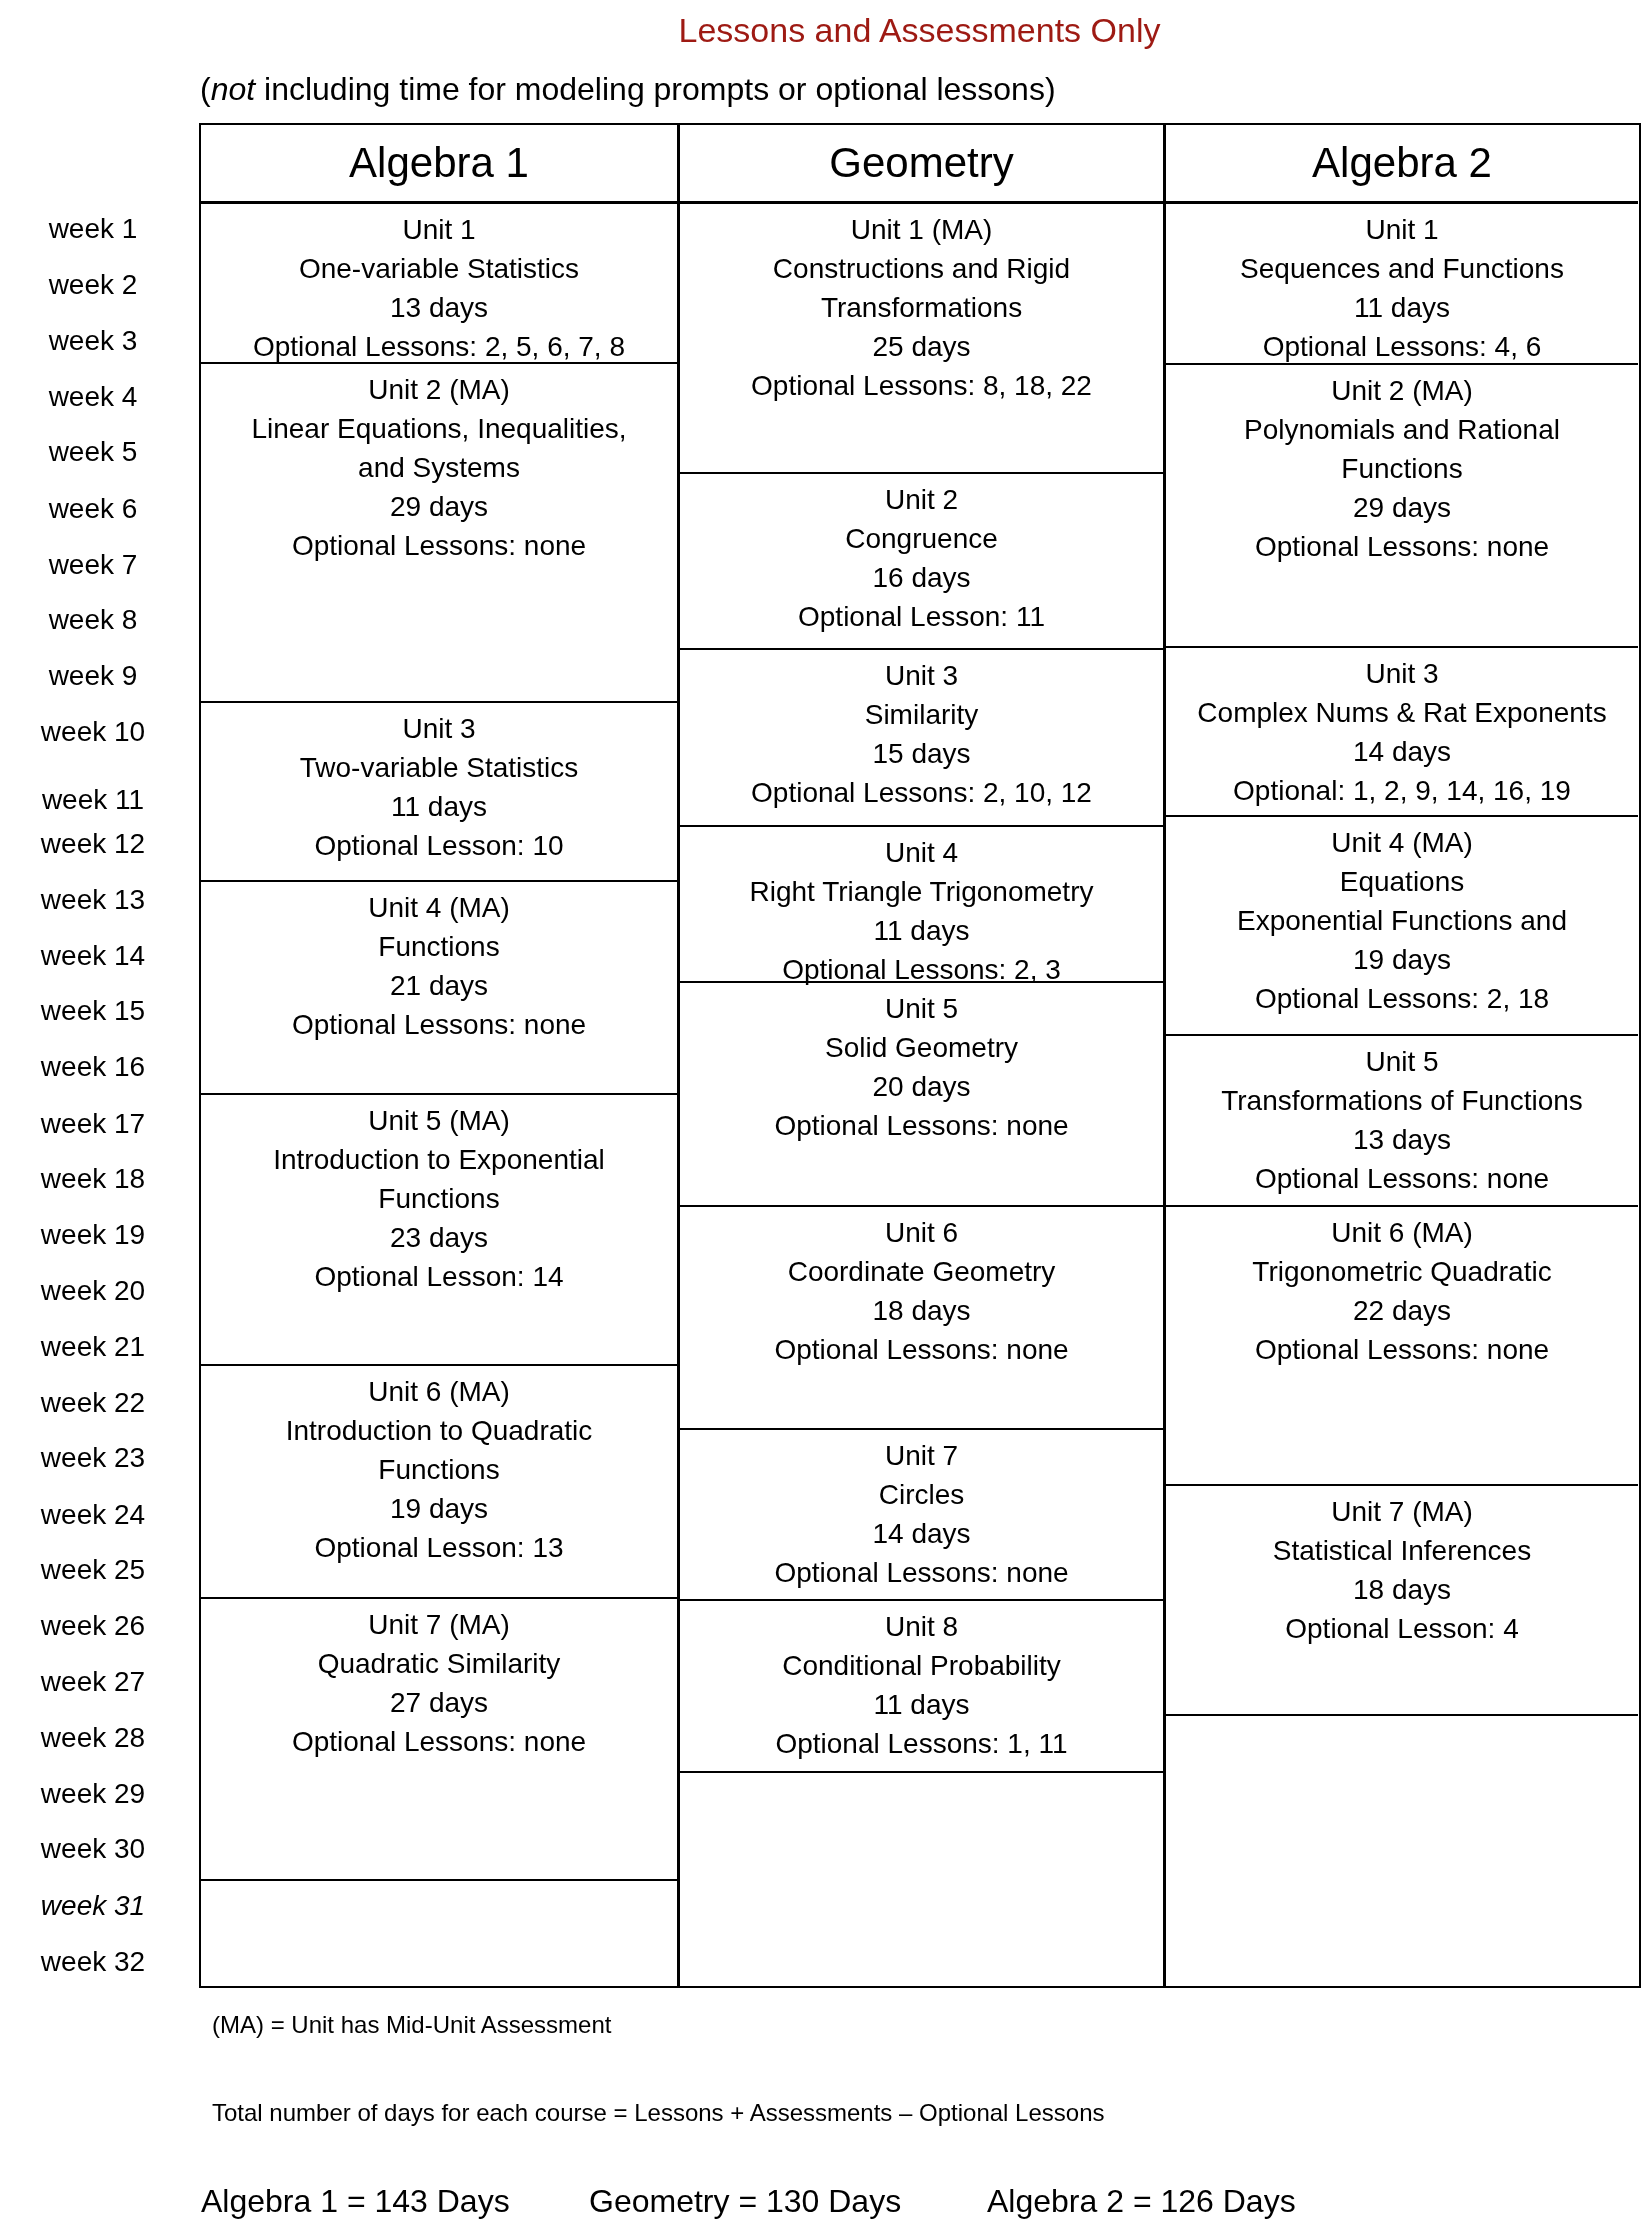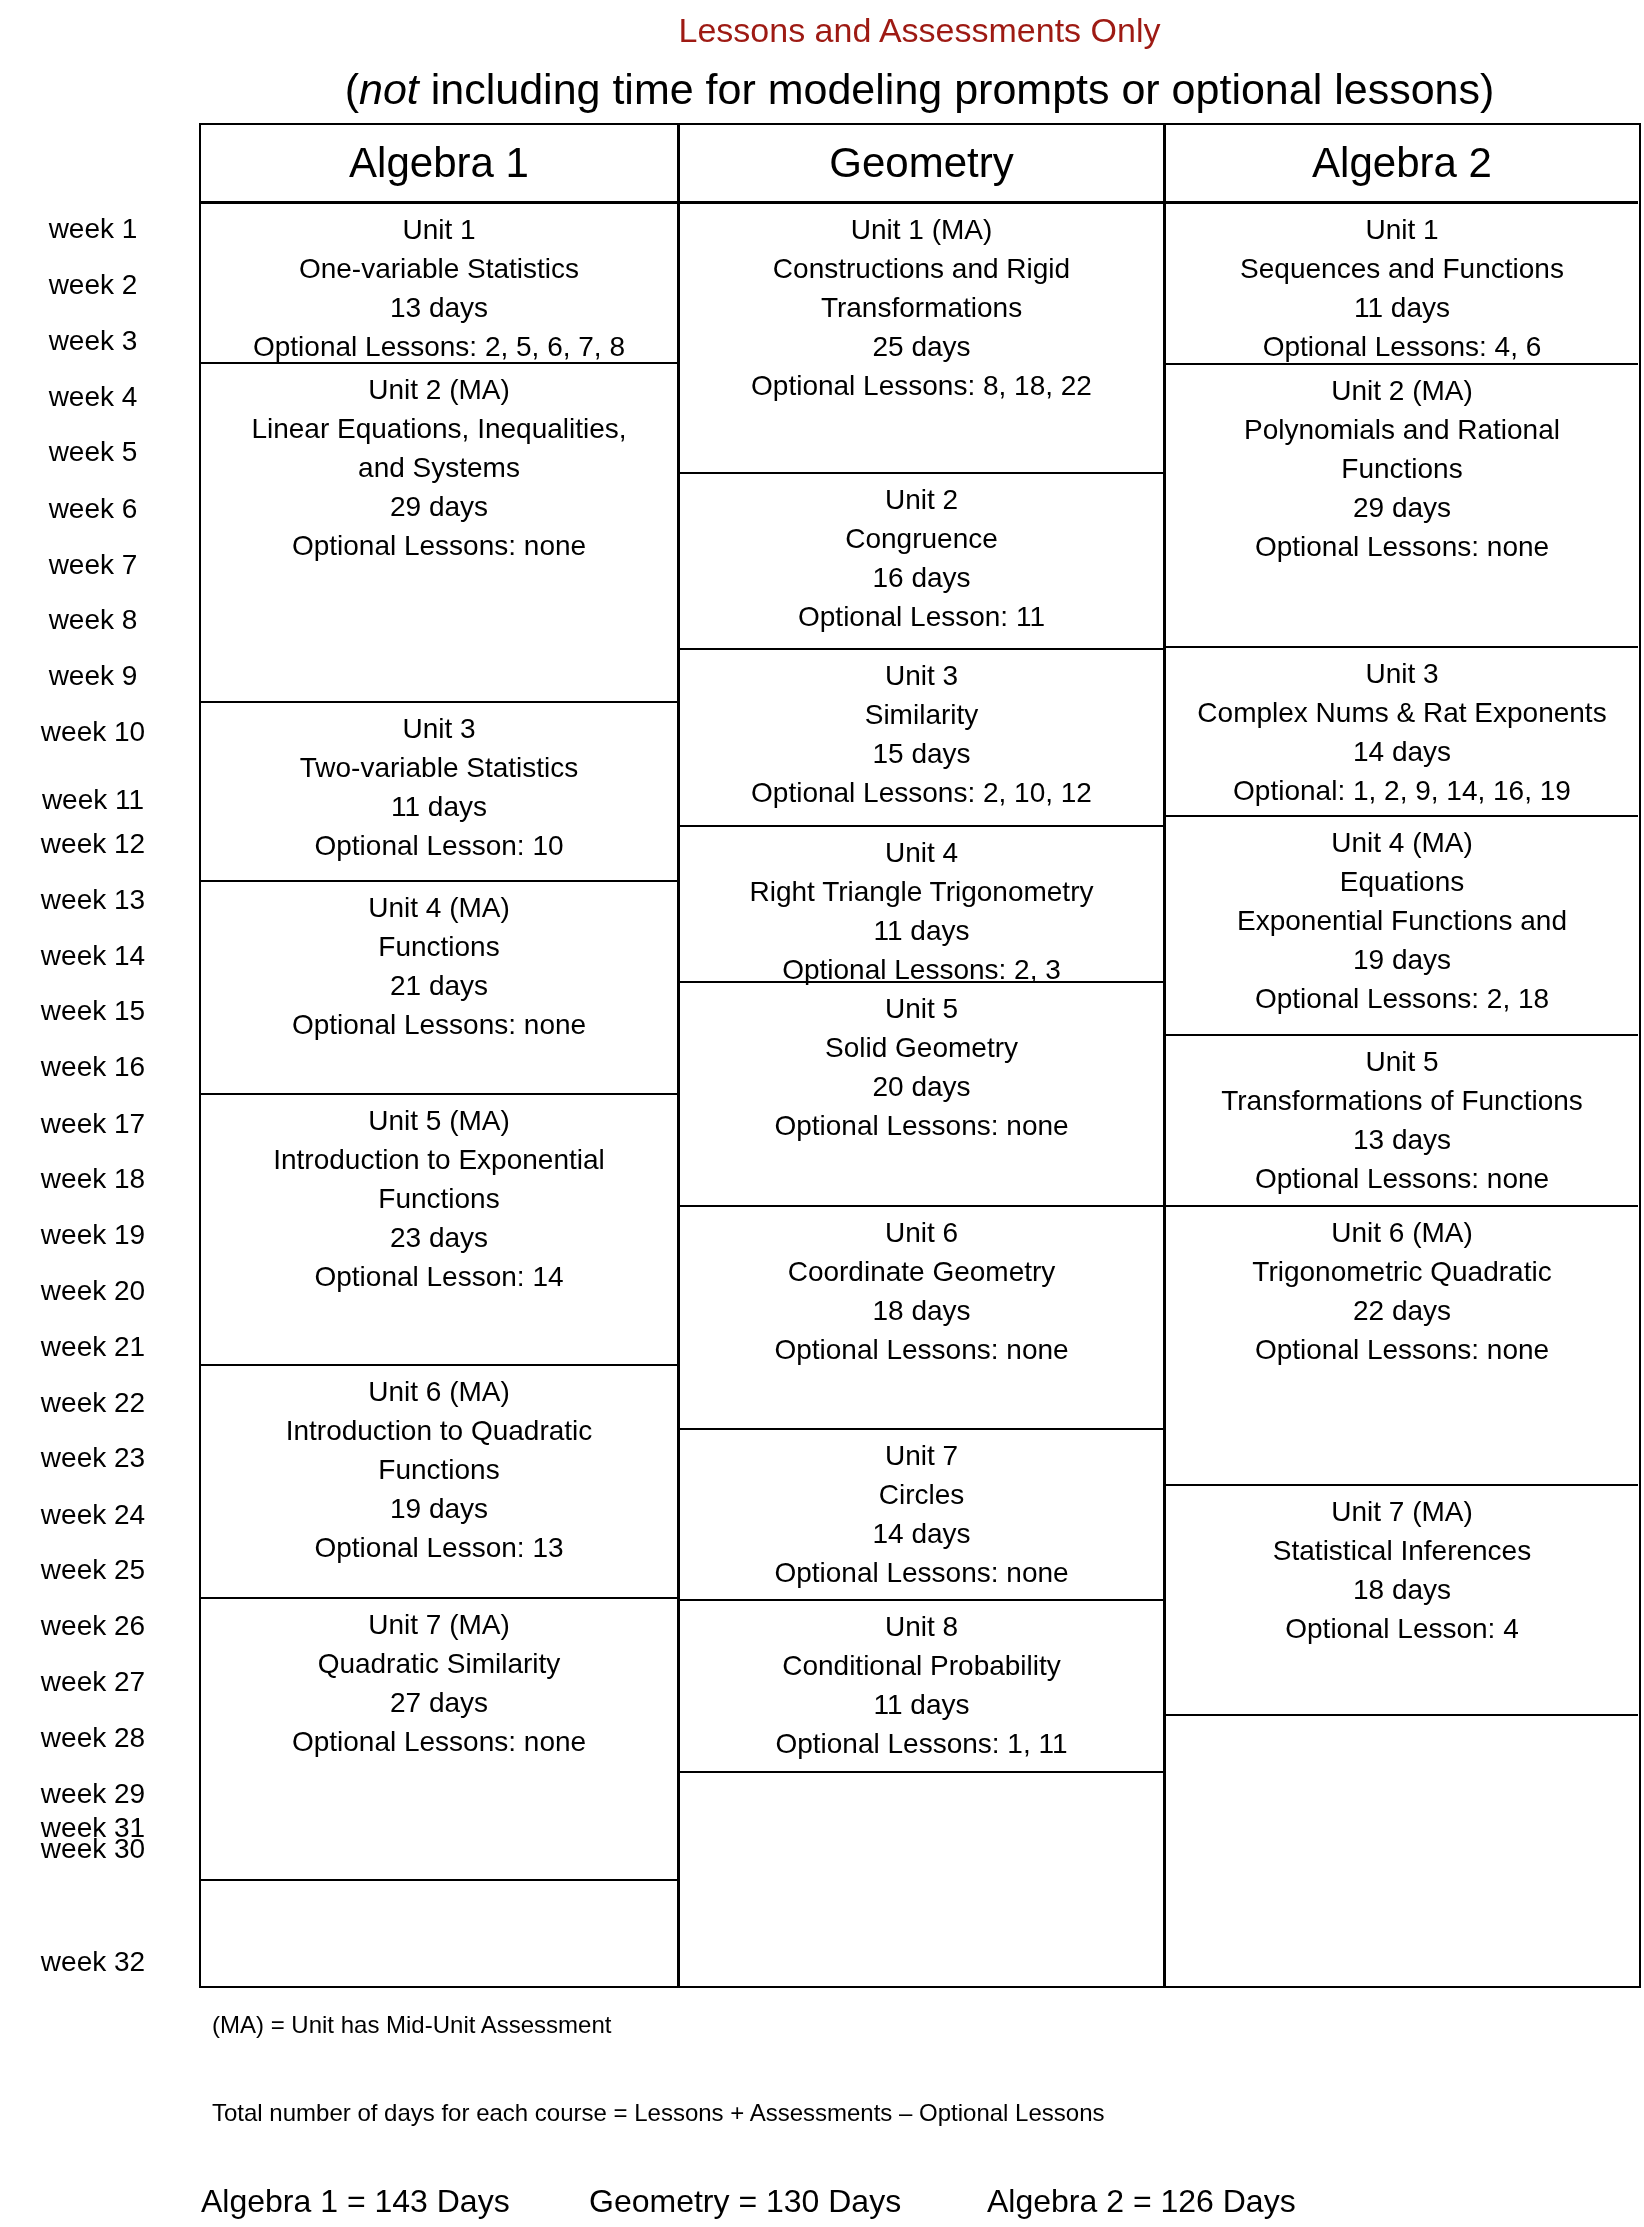--- a/index.html
+++ b/index.html
@@ -1,20 +1,20 @@
 <!DOCTYPE html>
 <html style="font-size:11.2px"><head>
 <meta charset="utf-8">
 <style>
   html,body{margin:0;padding:0;background:#fff}
   body{width:1644px;height:2227px;position:relative;font-family:"Liberation Sans",sans-serif;color:#000;}
   .title{position:absolute;top:8.4px;left:200px;width:1439px;text-align:center;
          font-size:34px;line-height:44px;}
-  .subtitle{position:absolute;top:67px;left:200px;width:1439px;text-align:center;
-         font-size:43px;line-height:44px;color:#000;}
+  .subtitle{position:absolute;top:67px;left:200px;width:1439px;
+         font-size:32px;line-height:44px;color:#000;}
   .subtitle i{font-style:italic}
   .table{position:absolute;left:199px;top:123px;width:1442px;height:1865px;
          border:2.8px solid #000;box-sizing:border-box;background:#fff;}
   .hcell{position:absolute;top:0;height:79px;line-height:75px;text-align:center;
          font-size:42px;border-bottom:3.5px solid #000;box-sizing:border-box;}
   .vdiv{position:absolute;top:0;bottom:0;width:2.8px;background:#000;}
   .col{position:absolute;top:0;bottom:0;}
   .unit{position:absolute;left:0;right:0;border-top:2.8px solid #000;box-sizing:border-box;
         text-align:center;padding-top:6.3px;overflow:visible;}
   .unit.first{border-top:none;}
@@ -55,21 +55,21 @@
     <div class="week" style="top: 1327px;">week 21</div>
     <div class="week" style="top: 1383px;">week 22</div>
     <div class="week" style="top: 1438px;">week 23</div>
     <div class="week" style="top: 1495px;">week 24</div>
     <div class="week" style="top: 1550px;">week 25</div>
     <div class="week" style="top: 1606px;">week 26</div>
     <div class="week" style="top: 1662px;">week 27</div>
     <div class="week" style="top: 1718px;">week 28</div>
     <div class="week" style="top: 1774px;">week 29</div>
     <div class="week" style="top: 1829px;">week 30</div>
-    <div class="week" style="top: 1808px;">week 31</div>
+    <div class="week" style="top: 1886px; font-style: italic;">week 31</div>
     <div class="week" style="top: 1942px;">week 32</div>
   </div>
 
 <div class="table">
   <div class="hcell" style="left:0;width:476px">Algebra 1</div>
   <div class="hcell" style="left:479px;width:483px">Geometry</div>
   <div class="hcell" style="left:965px;width:472px">Algebra 2</div>
 
   <div class="vdiv" style="left:476px"></div>
   <div class="vdiv" style="left:962px"></div>

